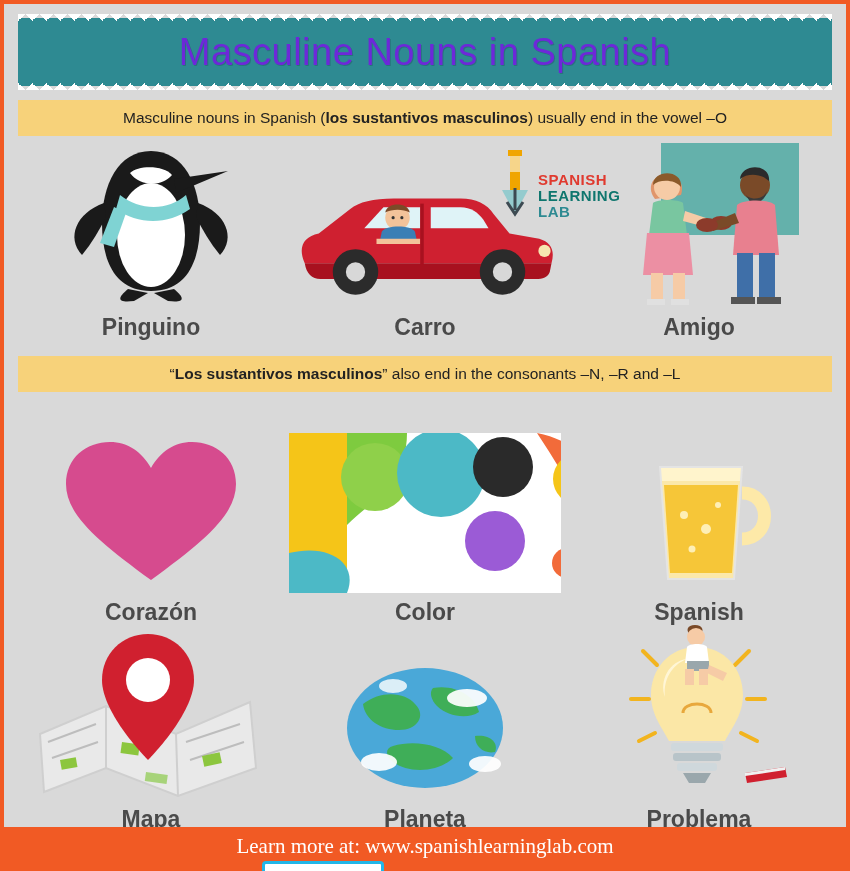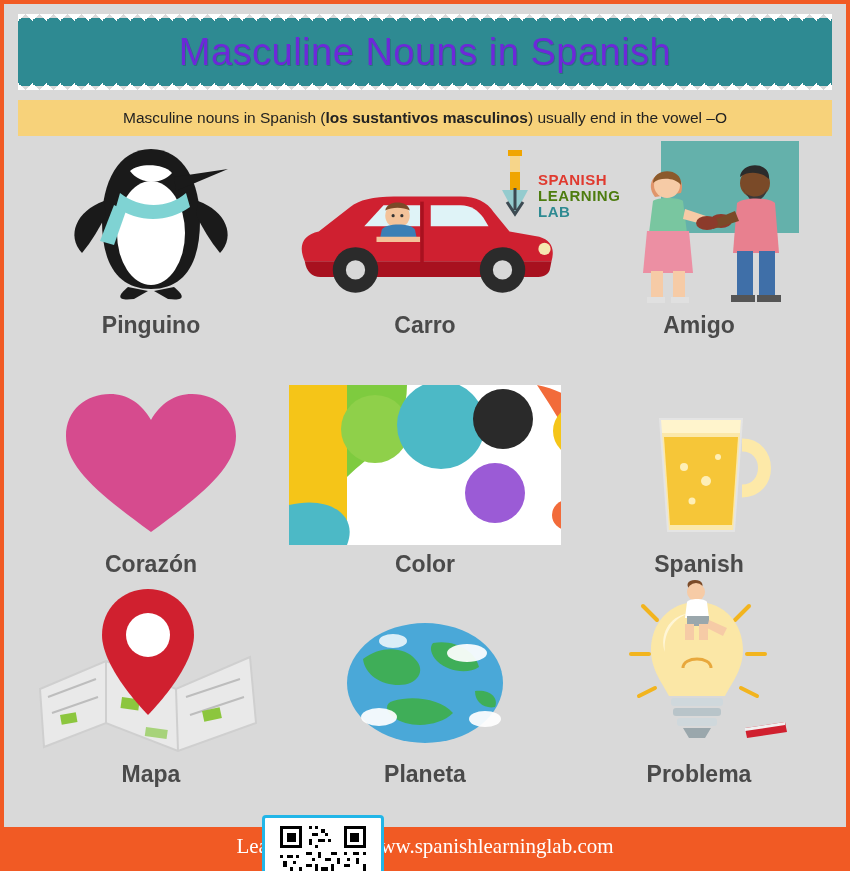--- a/index.html
+++ b/index.html
@@ -63,22 +63,22 @@
     font-size: 15.5px;
     text-align: center;
     padding: 9px 8px;
   }
   .rule-bar b { font-weight: bold; }
 
   
   .row {
     display: flex;
     justify-content: space-around;
-    align-items: flex-start;
-    padding: 0 10px;
+    align-items: center;
+    padding: 8px 10px;
   }
   .cell {
     width: 33%;
     text-align: center;
   }
   .art {
     height: 170px;
     display: flex;
     align-items: flex-end;
     justify-content: center;
@@ -111,21 +111,21 @@
     display: flex; align-items: flex-end;
   }
   .logo-text {
     font-family: "Liberation Sans", sans-serif;
     font-weight: bold;
     font-size: 15px;
     line-height: 16px;
     letter-spacing: 0.5px;
   }
   .logo-text .l1 { color: #e03a2f; }
-  .logo-text .l2 { color: #4d7c0f; }
+  .logo-text .l2 { color: #0f766e; }
   .logo-text .l3 { color: #2e8a92; }
 
   
   .qr-badge {
     position: absolute;
     left: 258px; top: 440px;
     width: 122px; height: 128px;
     background: #ffffff;
     border: 3px solid #22b6e8;
     border-radius: 4px;
@@ -262,20 +262,23 @@
       <path d="M8 42 L34 42 L21 66 Z" fill="#6fc3c8" opacity="0.65"></path>
       <path d="M21 40 L21 62 M13 54 L21 66 L29 54" stroke="#3d4a52" stroke-width="3" fill="none"></path>
     </svg>
     <div class="logo-text">
       <div class="l1">SPANISH</div>
       <div class="l2">LEARNING</div>
       <div class="l3">LAB</div>
     </div>
   </div>
 
+  <div class="rule-bar">
+    <span>“</span><b>Los sustantivos masculinos</b><span>” also end in the consonants –N, –R and –L</span>
+  </div>
 
   <div class="row mid-band" style="height:210px;margin-top:29px;">
 
     <div class="cell">
       <div class="art">
         <svg width="190" height="165" viewBox="0 0 190 165">
           <path d="M95 152 C40 112 10 86 10 56 C10 30 30 14 54 14 C72 14 86 24 95 40 C104 24 118 14 136 14 C160 14 180 30 180 56 C180 86 150 112 95 152 Z" fill="#d64b8e"></path>
         </svg>
       </div>
       <div class="word">Corazón</div>

